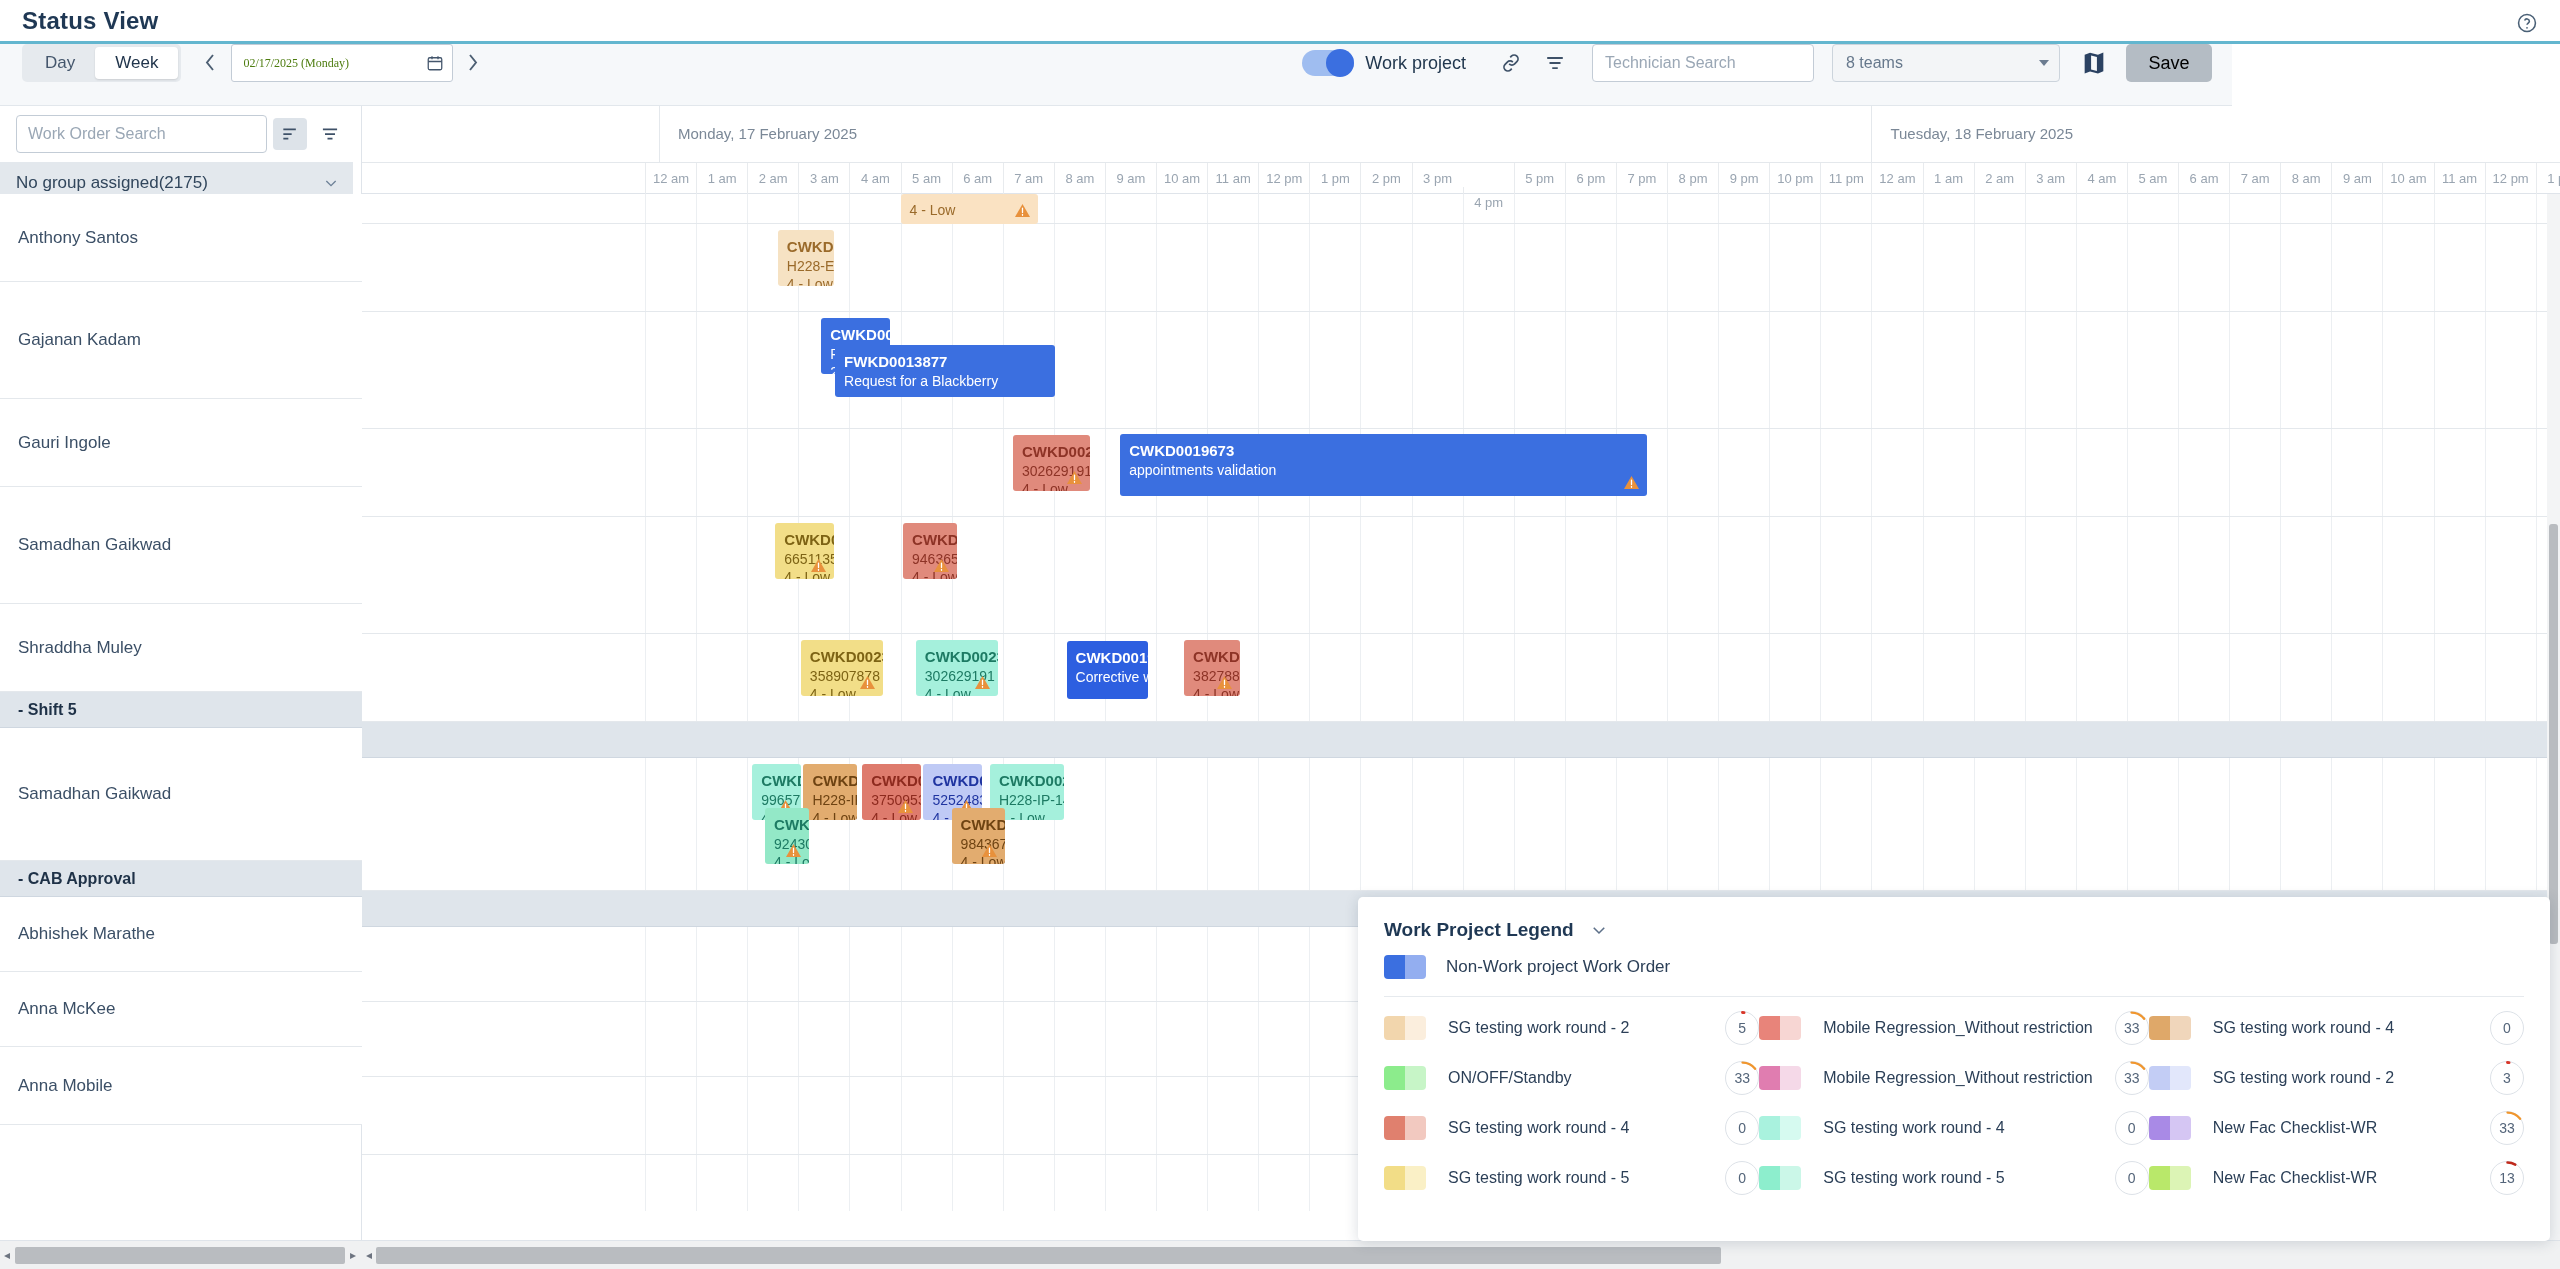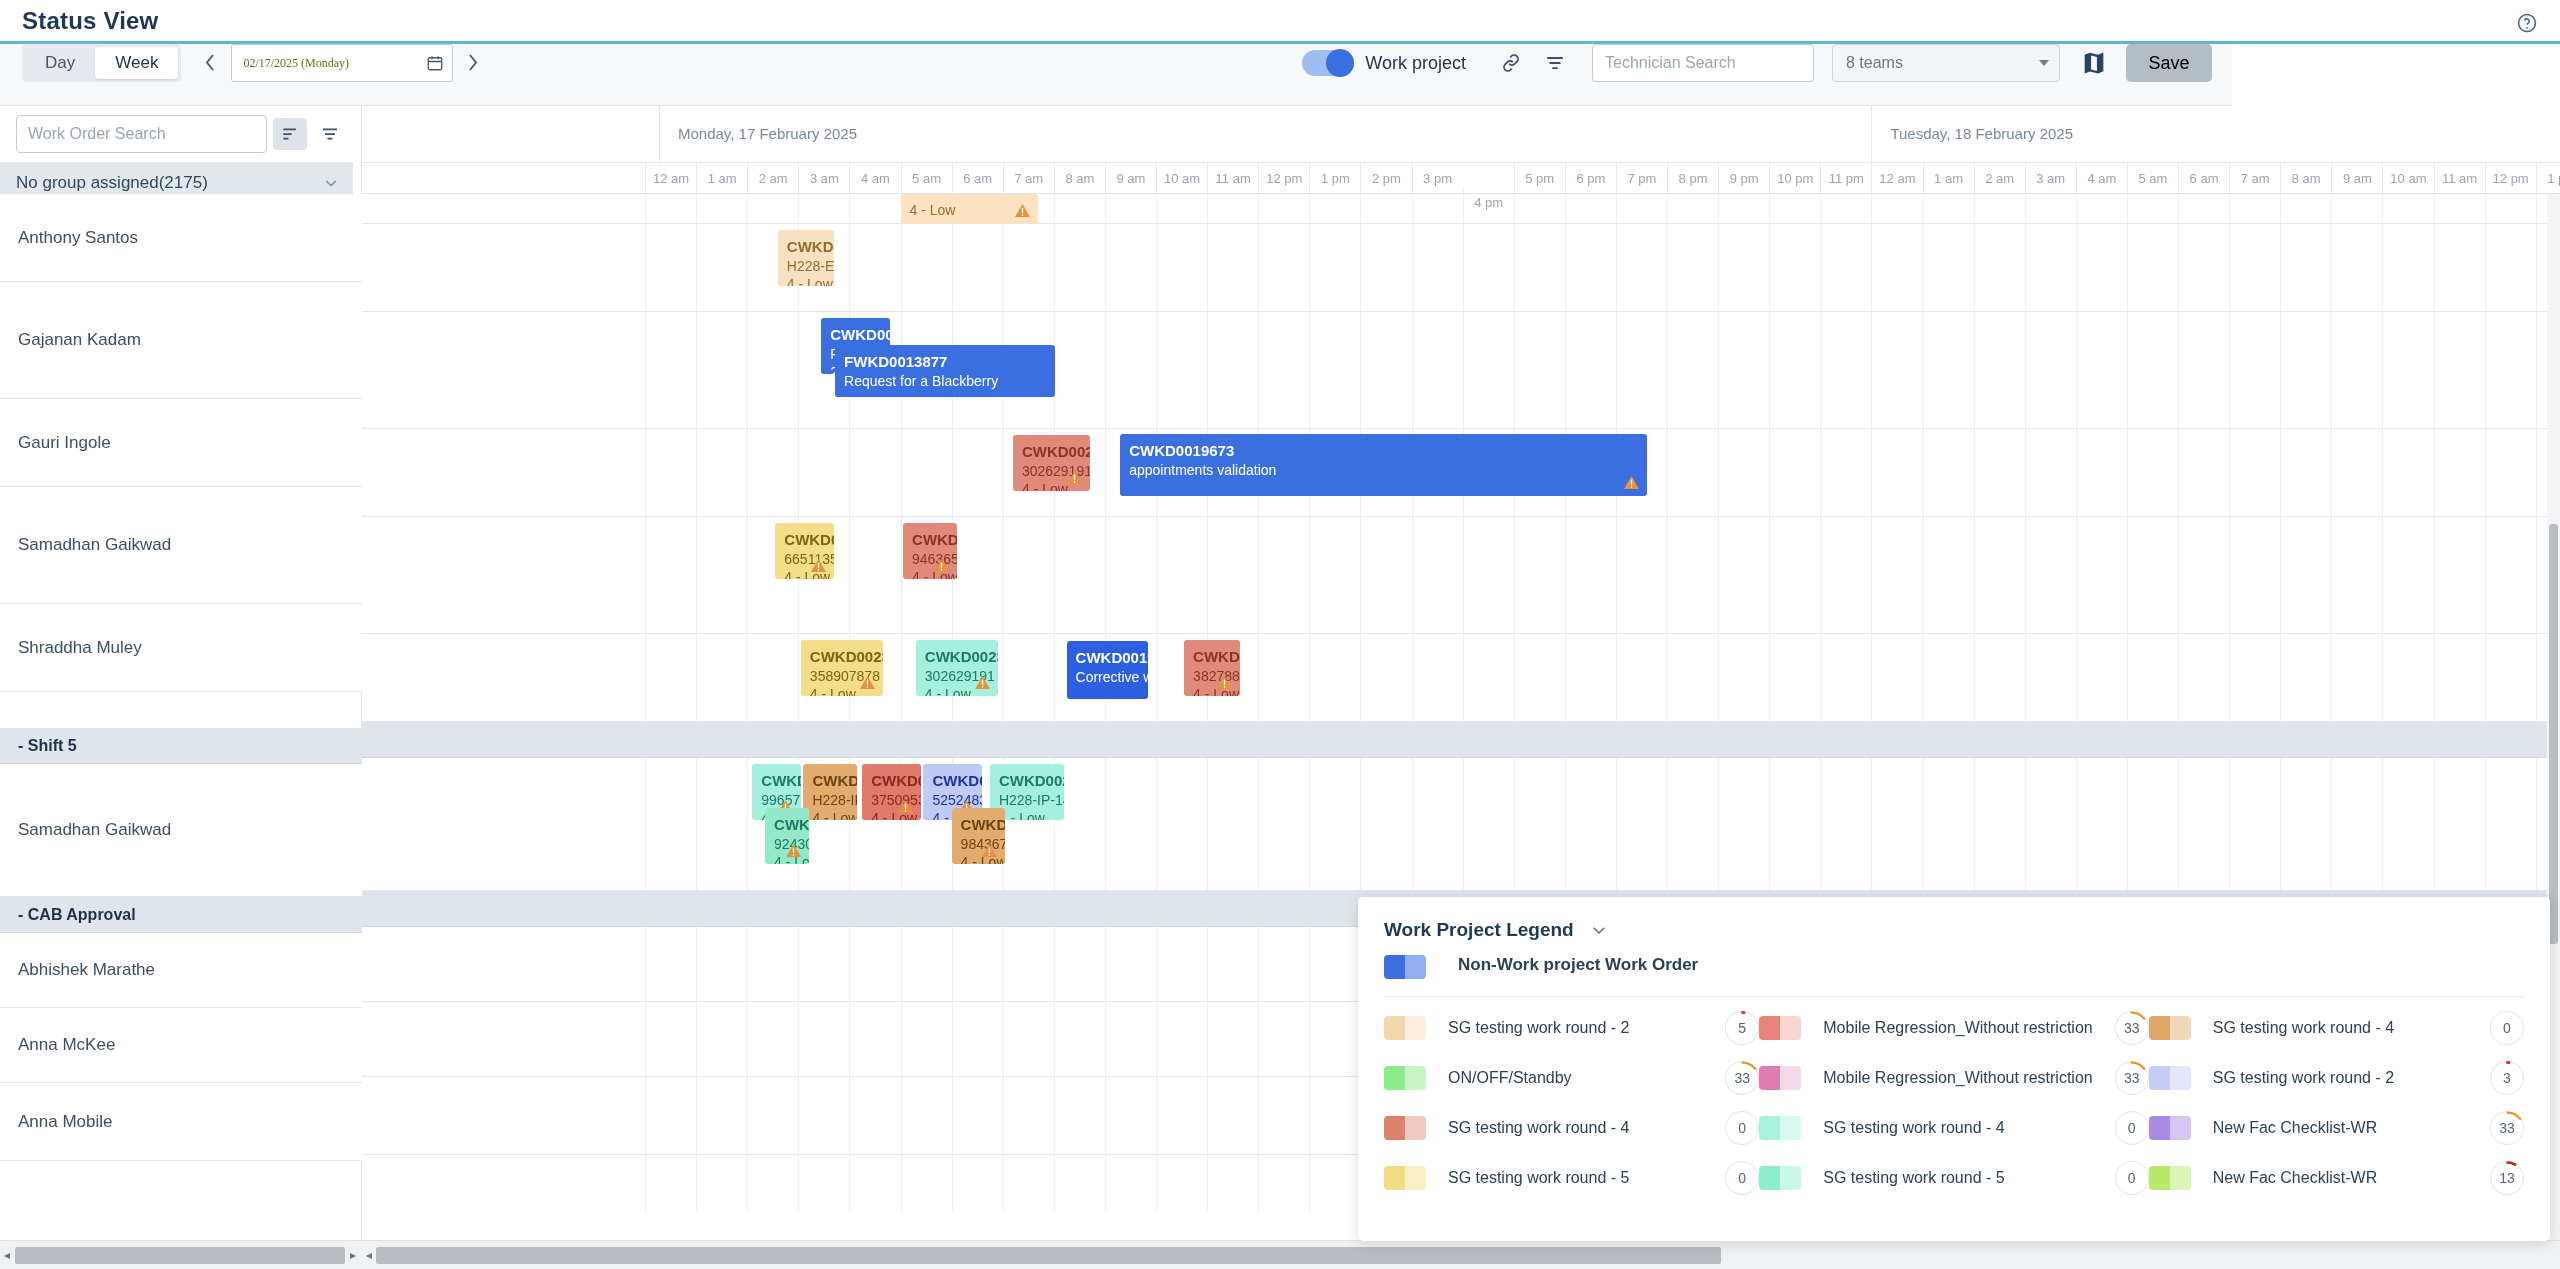--- a/index.html
+++ b/index.html
@@ -197,21 +197,21 @@
 
   
   .legend {
     position: absolute; left: 1358px; top: 897px; width: 1192px; height: 344px;
     background: #fff; border-radius: 5px;
     box-shadow: 0 2px 14px rgba(25,45,70,.17); z-index: 40;
   }
   .legend-title-row { display: flex; align-items: center; padding: 22px 0 0 26px; gap: 16px; }
   .legend-title { font-size: 19px; font-weight: bold; color: #1f3854; }
   .legend-chev { width: 18px; height: 18px; color: #5d7089; cursor: pointer; }
-  .legend-top-item { display: flex; align-items: flex-start; padding: 14px 0 0 26px; gap: 32px; font-weight: bold; }
+  .legend-top-item { display: flex; align-items: center; padding: 14px 0 0 26px; gap: 20px; }
   .sw { width: 42px; height: 24px; border-radius: 4px; display: flex; overflow: hidden; }
   .sw i { display: block; height: 100%; width: 50%; }
   .legend-top-label { font-size: 17px; color: #2b3f57; }
   .legend-div { height: 1px; background: #e6eaee; margin: 17px 26px 0 26px; }
   .legend-grid {
     display: grid; grid-template-columns: repeat(3, 1fr);
     padding: 14px 26px 0 26px; row-gap: 16px;
   }
   .lg-item { display: flex; align-items: center; gap: 22px; }
   .lg-label { font-size: 16px; color: #2b3f57; flex: 1; white-space: nowrap; }
@@ -671,21 +671,21 @@
     </div>
     <div class="nrow" style="height: 88px;">
       <span>Gauri Ingole</span>
     </div>
     <div class="nrow" style="height: 117px;">
       <span>Samadhan Gaikwad</span>
     </div>
     <div class="nrow" style="height: 88px;">
       <span>Shraddha Muley</span>
     </div>
-    <div class="nrow grp" style="height: 36px; margin-top: 36px;">
+    <div class="nrow grp" style="height: 36px;">
       <span>- Shift 5</span>
     </div>
     <div class="nrow" style="height: 133px;">
       <span>Samadhan Gaikwad</span>
     </div>
     <div class="nrow grp" style="height: 36px;">
       <span>- CAB Approval</span>
     </div>
     <div class="nrow" style="height: 75px;">
       <span>Abhishek Marathe</span>

